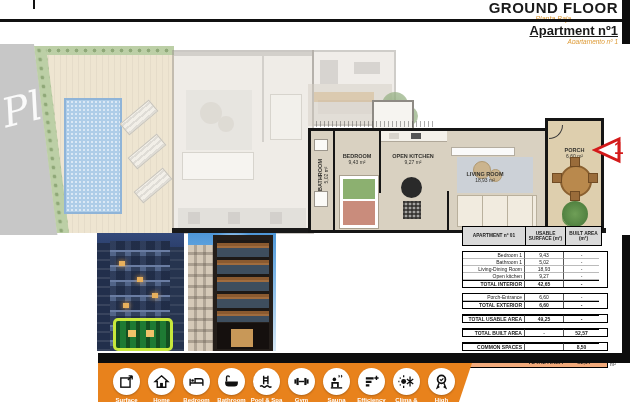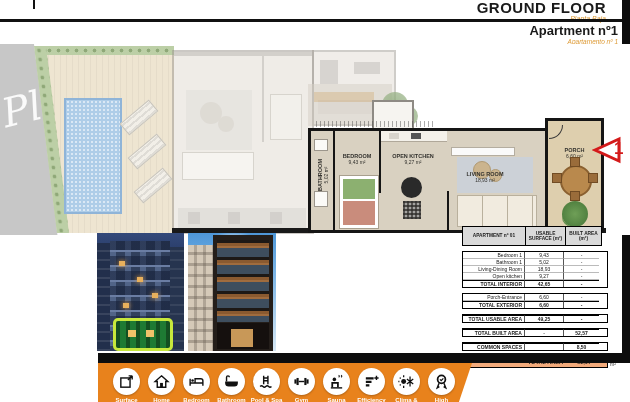--- a/index.html
+++ b/index.html
@@ -2,24 +2,24 @@
 <html><head>
 <meta charset="utf-8">
 <style>
   html,body{margin:0;padding:0;background:#fff;}
   .stage{position:relative;width:630px;height:402px;background:#fff;overflow:hidden;
          font-family:"Liberation Sans",sans-serif;color:#1a1a1a;}
   
   .topline{position:absolute;left:0;top:19px;width:630px;height:3px;background:#111;}
   .tick{position:absolute;left:33px;top:0;width:2px;height:9px;background:#111;}
   .rightbar{position:absolute;left:622px;top:0;width:8px;height:363px;background:#0d0d0d;}
-  .hdr{position:absolute;right:24px;top:0;text-align:right;}
+  .hdr{position:absolute;right:12px;top:0;text-align:center;}
   .hdr-title{font-size:15px;font-weight:bold;letter-spacing:.5px;line-height:15px;}
   .hdr-sub{font-size:7px;font-style:italic;color:#dd9933;line-height:8px;}
-  .hdr2{position:absolute;right:12px;top:24px;text-align:right;}
+  .hdr2{position:absolute;right:12px;top:24px;text-align:right;text-decoration:underline;}
   .apt-title{font-size:13px;font-weight:bold;line-height:14px;}
   .apt-sub{font-size:6.5px;font-style:italic;color:#dd9933;line-height:8px;}
   
   .plan{position:absolute;left:0;top:44px;width:630px;height:191px;overflow:hidden;background:#fff;}
   .grey{position:absolute;left:-120px;top:0;width:154px;height:191px;background:#c7c7c7;
         transform:skewX(7deg);transform-origin:top left;}
   .script-pl{position:absolute;left:2px;top:42px;font-family:"DejaVu Serif",serif;font-style:italic;
         font-size:40px;color:rgba(255,255,255,.9);transform:rotate(-14deg);}
   .deck{position:absolute;left:36px;top:2px;width:138px;height:187px;background:#eee5d1;
         background-image:repeating-linear-gradient(90deg,rgba(0,0,0,.04) 0 1px,transparent 1px 6px);}

